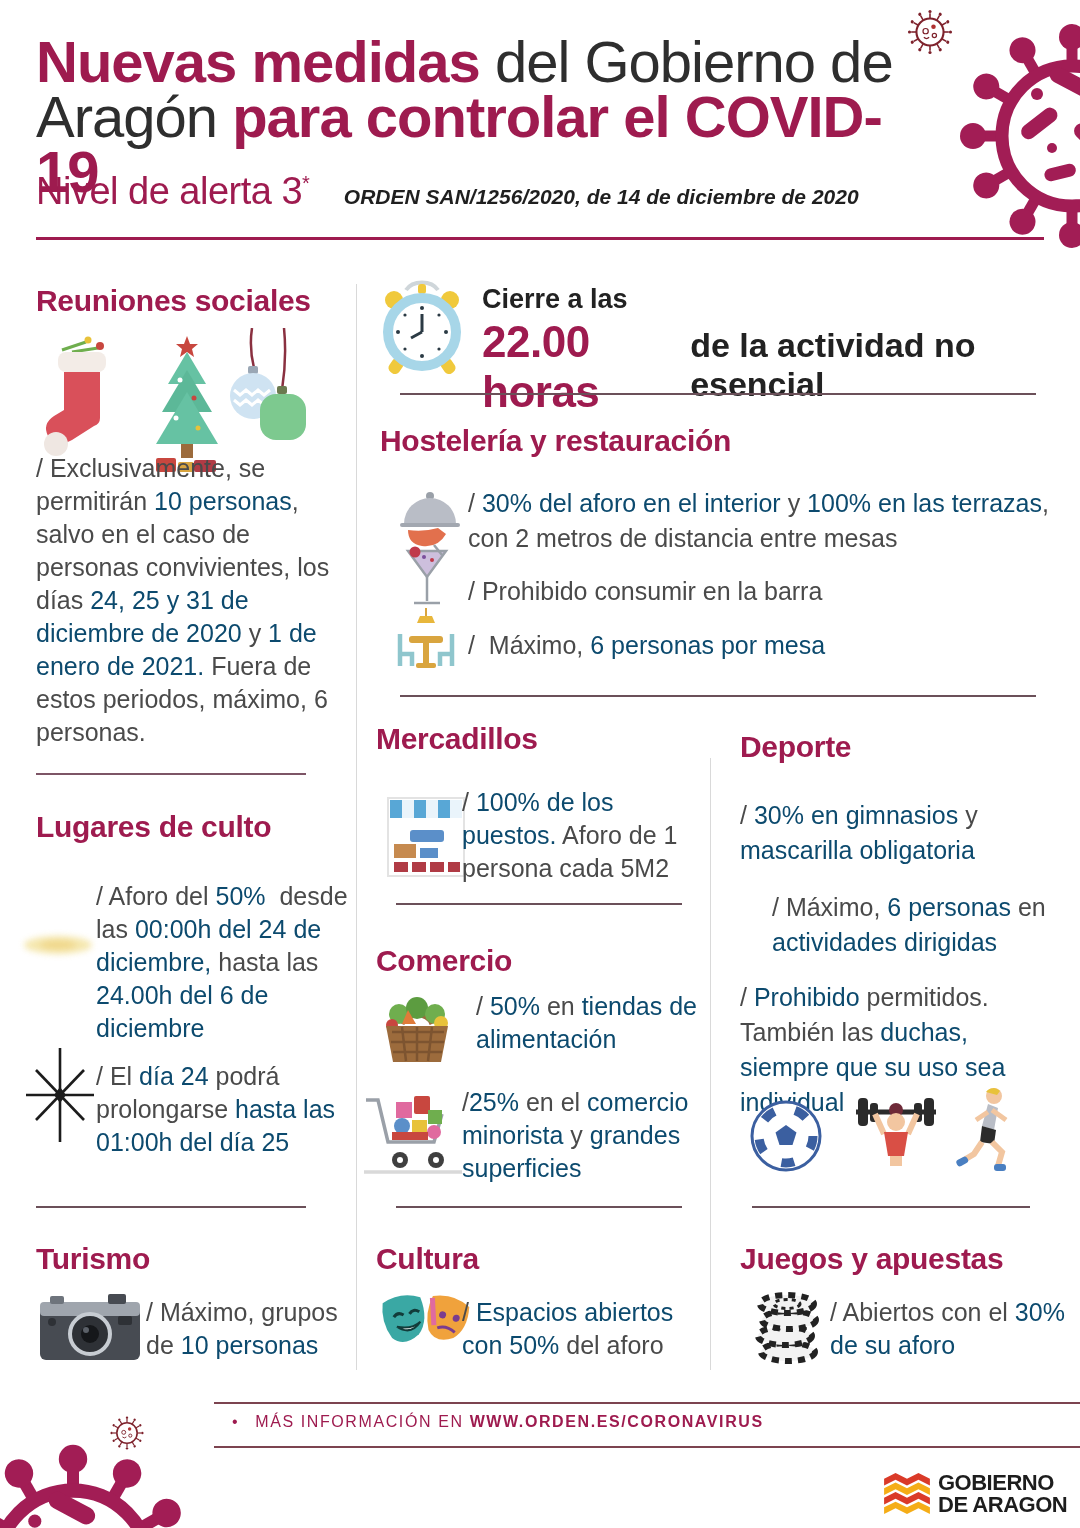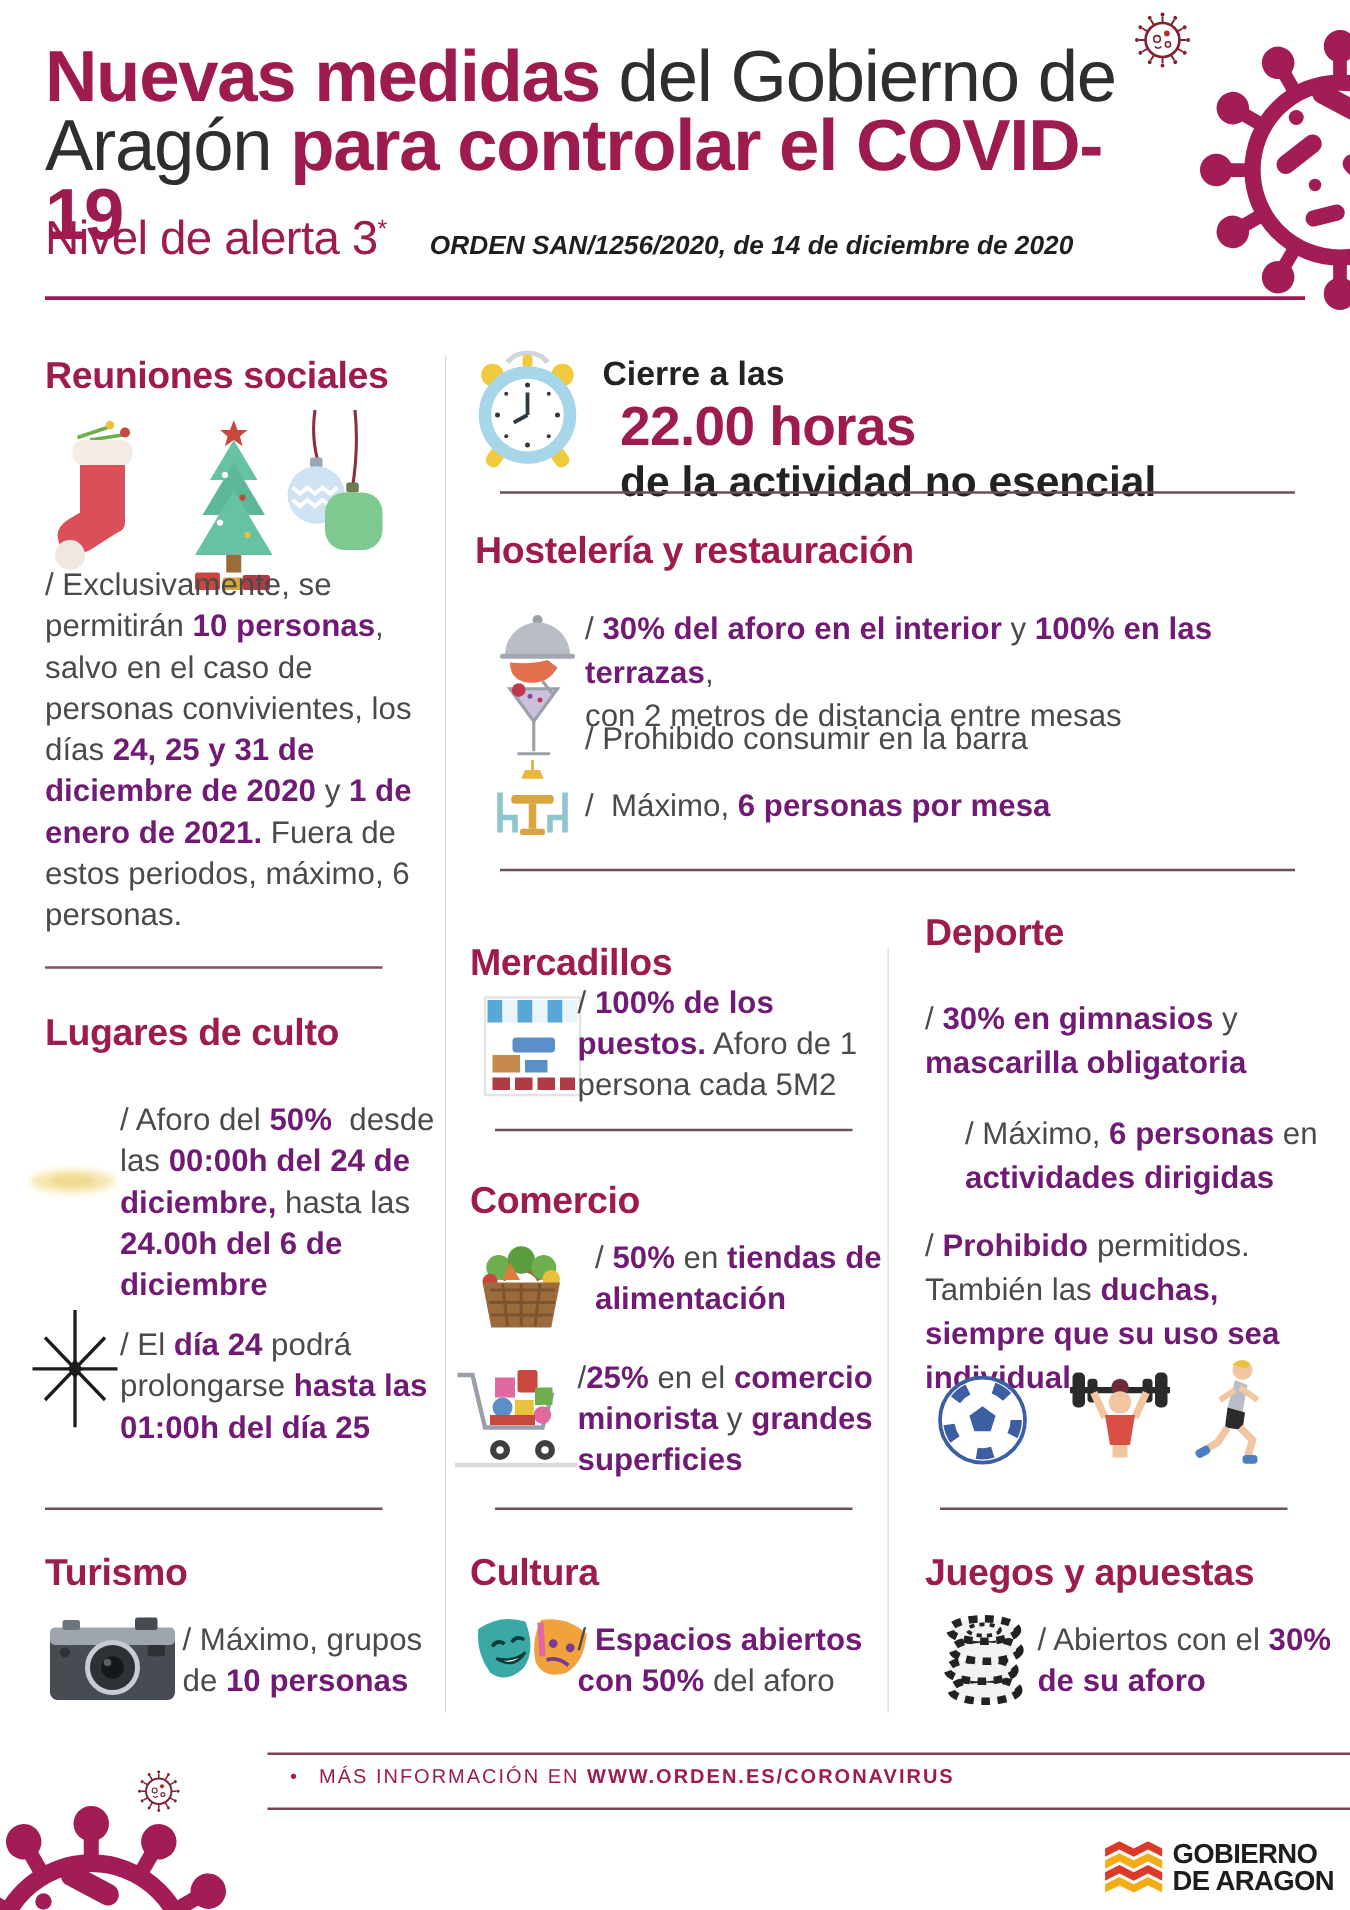--- a/index.html
+++ b/index.html
@@ -24,42 +24,42 @@
   .rule-left1{left:36px;top:773px;width:270px;background:#7d5566;}
   .rule-left2{left:36px;top:1206px;width:270px;}
   .rule-right{left:752px;top:1206px;width:278px;}
   .vline{width:1px;background:#d9d9d9;}
   .vline1{left:356px;top:284px;height:1086px;}
   .vline2{left:710px;top:758px;height:612px;}
   
   .sec-h{font-size:30px;font-weight:800;color:#9e1b4f;letter-spacing:-0.3px;margin:0;}
   .h-reuniones{left:36px;top:284px;}  .h-lugares{left:36px;top:810px;}
   .h-turismo{left:36px;top:1242px;}   .h-hosteleria{left:380px;top:424px;}
-  .h-mercadillos{left:376px;top:754px;text-align:right;} .h-comercio{left:376px;top:944px;}
+  .h-mercadillos{left:376px;top:722px;text-align:right;} .h-comercio{left:376px;top:944px;}
   .h-cultura{left:376px;top:1242px;}  .h-deporte{left:740px;top:730px;}
   .h-juegos{left:740px;top:1242px;}
   .body{font-size:25px;line-height:33px;color:#4a4a4a;margin:0;white-space:pre-wrap;}
-  .body b{color:#701a75;font-weight:700;}
+  .body b{color:#0c4a6e;font-weight:400;}
   .p-reuniones{left:36px;top:452px;width:314px;}
   .p-lugares1{left:96px;top:880px;width:260px;}
   .p-lugares2{left:96px;top:1060px;width:264px;}
   .p-turismo{left:146px;top:1296px;width:210px;}
   .p-host{width:590px;line-height:35px;}
   .p-host1{left:468px;top:486px;} .p-host2{left:468px;top:574px;} .p-host3{left:468px;top:628px;}
   .p-merc{left:462px;top:786px;width:235px;}
   .p-com1{left:476px;top:990px;width:255px;}
   .p-com2{left:462px;top:1086px;width:255px;}
   .p-cult{left:462px;top:1296px;width:250px;}
   .p-dep{width:312px;line-height:35px;}
   .p-dep1{left:740px;top:798px;} .p-dep2{left:740px;top:890px;margin-left:32px;} .p-dep3{left:740px;top:980px;}
   .p-jue{left:830px;top:1296px;width:235px;}
   
   .closure{left:482px;top:284px;width:560px;}
   .closure-prefix{font-size:27px;font-weight:700;color:#222;display:block;}
-  .closure-line{display:flex;align-items:baseline;margin-top:2px;flex-direction:column;}
+  .closure-line{display:flex;align-items:baseline;margin-top:2px;}
   .closure-time{font-size:44px;font-weight:800;color:#9e1b4f;letter-spacing:-0.5px;}
   .closure-suffix{font-size:34px;font-weight:700;color:#222;margin-left:14px;}
   
   .ic{position:absolute;}
   .ic-clock{left:376px;top:278px;}
   .ic-stocking{left:42px;top:328px;} .ic-tree{left:148px;top:332px;} .ic-orn{left:226px;top:328px;}
   .ic-cloche{left:396px;top:490px;} .ic-cocktail{left:402px;top:543px;} .ic-table{left:390px;top:608px;}
   .ic-stall{left:384px;top:792px;}
   .ic-candle{left:20px;top:918px;filter:blur(3px);opacity:.85;}
   .ic-star{left:20px;top:1048px;}

